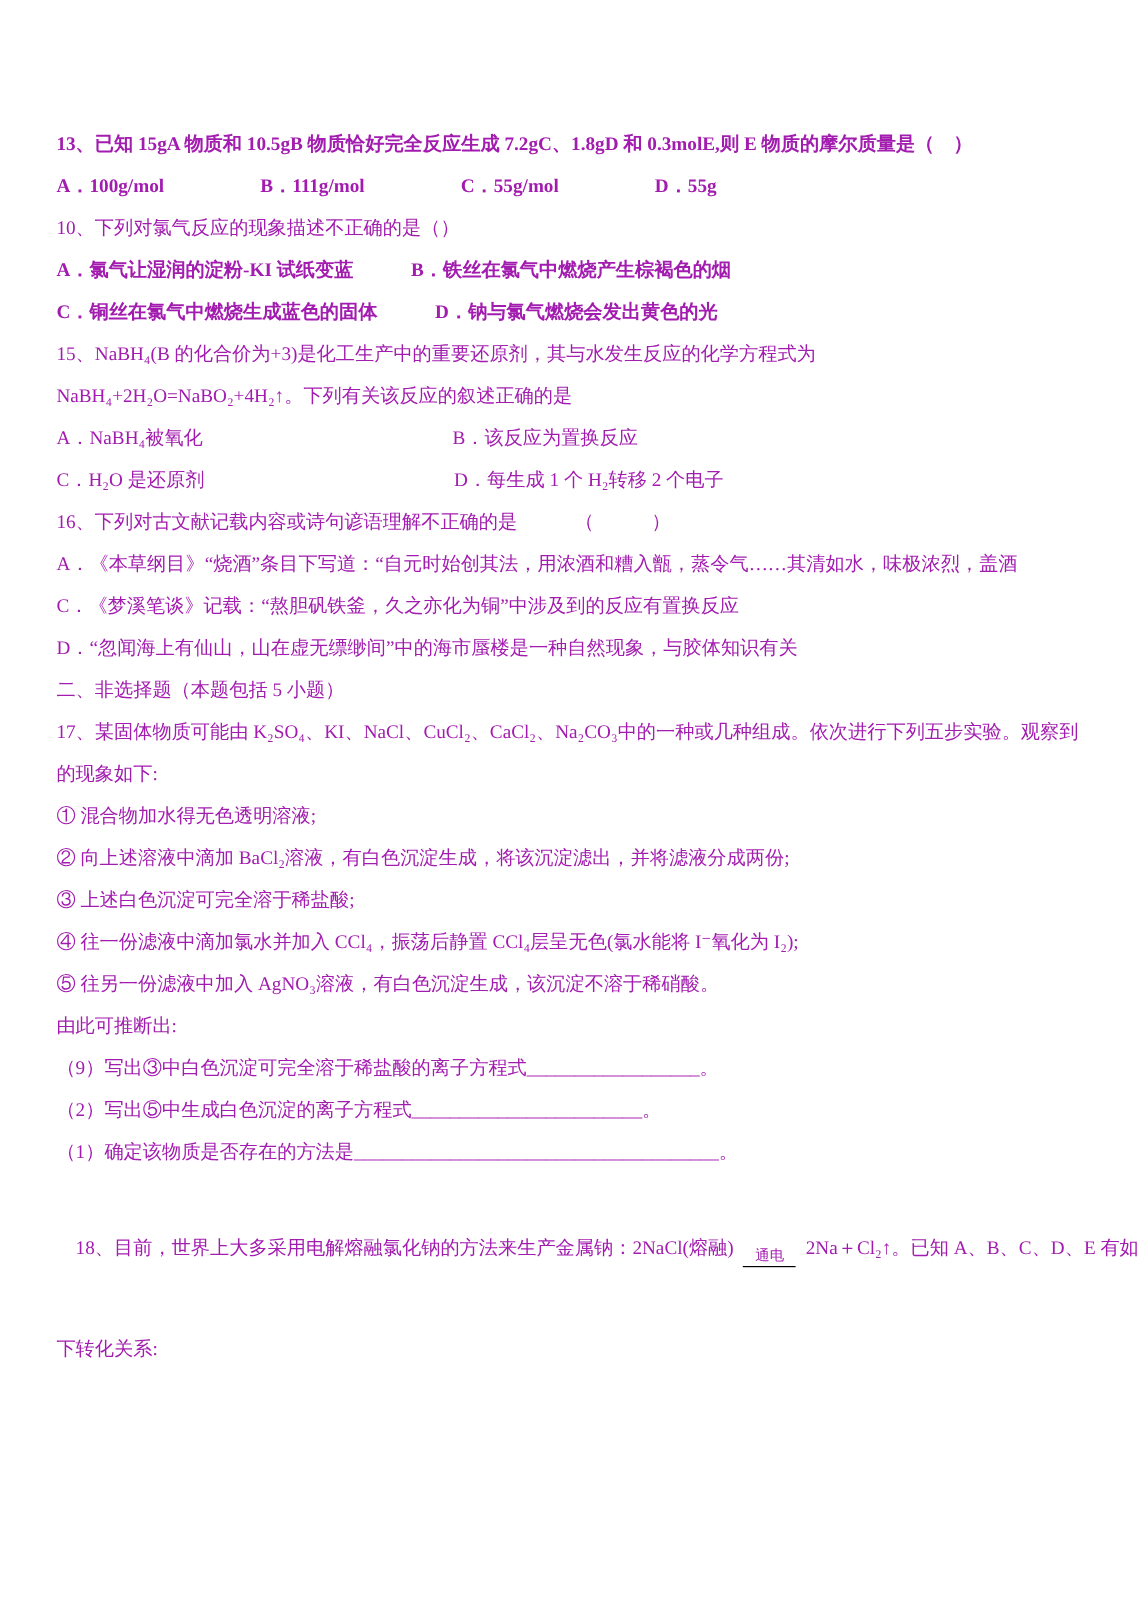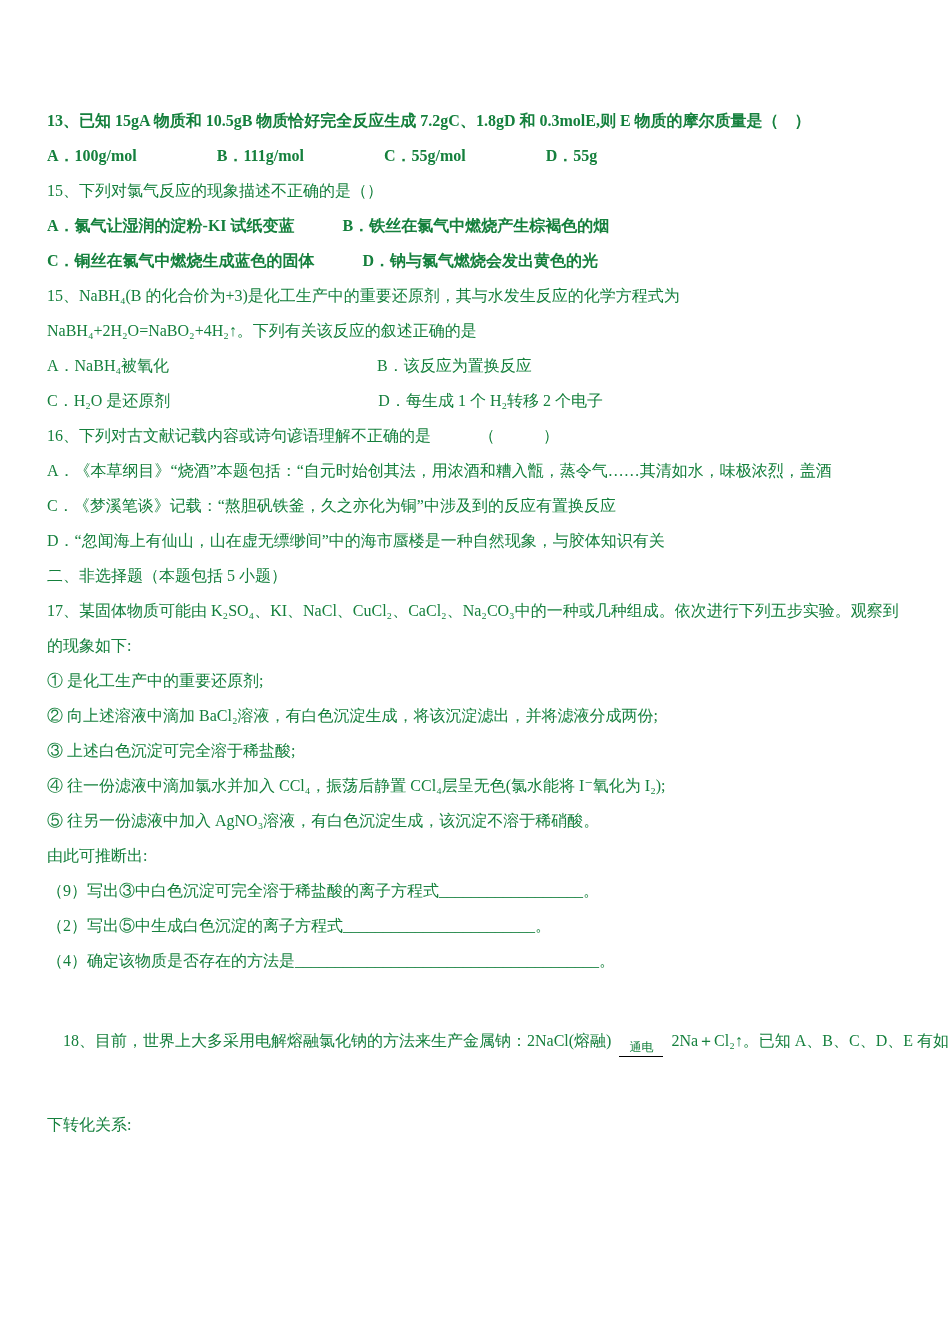--- a/index.html
+++ b/index.html
@@ -6,21 +6,21 @@
   .page {
     position:relative;
     width:950px;
     height:1344px;
     margin:0 auto;
     background:#ffffff;
     box-sizing:border-box;
     padding:103px 47px 0 47px;
     font-family:"Liberation Serif","DejaVu Serif",serif;
     font-size:16px;
-    color:#15803d;
+    color:#a21caf;
     overflow:hidden;
   }
   .line {
     line-height:35px;
     white-space:pre;
     min-height:35px;
   }
   .bold { font-weight:bold; }
   .mt10 { margin-top:10px; }
   .mt14 { margin-top:14px; }
@@ -38,42 +38,42 @@
     border-bottom:1.5px solid #000000;
   }
 </style>
 </head>
 <body>
 
 <div class="page">
 
   <div class="line bold">13、已知 15gA 物质和 10.5gB 物质恰好完全反应生成 7.2gC、1.8gD 和 0.3molE,则 E 物质的摩尔质量是（　）</div>
   <div class="line bold">A．100g/mol　　　　　B．111g/mol　　　　　C．55g/mol　　　　　D．55g</div>
-  <div class="line">15、下列对氯气反应的现象描述不正确的是（）</div>
+  <div class="line">10、下列对氯气反应的现象描述不正确的是（）</div>
   <div class="line bold">A．氯气让湿润的淀粉-KI 试纸变蓝　　　B．铁丝在氯气中燃烧产生棕褐色的烟</div>
   <div class="line bold">C．铜丝在氯气中燃烧生成蓝色的固体　　　D．钠与氯气燃烧会发出黄色的光</div>
   <div class="line">15、NaBH₄(B 的化合价为+3)是化工生产中的重要还原剂，其与水发生反应的化学方程式为</div>
   <div class="line">NaBH₄+2H₂O=NaBO₂+4H₂↑。下列有关该反应的叙述正确的是</div>
   <div class="line">A．NaBH₄被氧化　　　　　　　　　　　　　B．该反应为置换反应</div>
   <div class="line">C．H₂O 是还原剂　　　　　　　　　　　　　D．每生成 1 个 H₂转移 2 个电子</div>
   <div class="line">16、下列对古文献记载内容或诗句谚语理解不正确的是　　　（　　　）</div>
-  <div class="line">A．《本草纲目》“烧酒”本题包括：“自元时始创其法，用浓酒和糟入甑，蒸令气……其清如水，味极浓烈，盖酒</div>
+  <div class="line">A．《本草纲目》“烧酒”条目下写道：“自元时始创其法，用浓酒和糟入甑，蒸令气……其清如水，味极浓烈，盖酒</div>
   <div class="line">C．《梦溪笔谈》记载：“熬胆矾铁釜，久之亦化为铜”中涉及到的反应有置换反应</div>
   <div class="line">D．“忽闻海上有仙山，山在虚无缥缈间”中的海市蜃楼是一种自然现象，与胶体知识有关</div>
   <div class="line">二、非选择题（本题包括 5 小题）</div>
   <div class="line">17、某固体物质可能由 K₂SO₄、KI、NaCl、CuCl₂、CaCl₂、Na₂CO₃中的一种或几种组成。依次进行下列五步实验。观察到</div>
   <div class="line">的现象如下:</div>
-  <div class="line">① 是化工生产中的重要还原剂;</div>
+  <div class="line">① 混合物加水得无色透明溶液;</div>
   <div class="line">② 向上述溶液中滴加 BaCl₂溶液，有白色沉淀生成，将该沉淀滤出，并将滤液分成两份;</div>
   <div class="line">③ 上述白色沉淀可完全溶于稀盐酸;</div>
   <div class="line">④ 往一份滤液中滴加氯水并加入 CCl₄，振荡后静置 CCl₄层呈无色(氯水能将 I⁻氧化为 I₂);</div>
   <div class="line">⑤ 往另一份滤液中加入 AgNO₃溶液，有白色沉淀生成，该沉淀不溶于稀硝酸。</div>
   <div class="line">由此可推断出:</div>
   <div class="line">（9）写出③中白色沉淀可完全溶于稀盐酸的离子方程式__________________。</div>
   <div class="line">（2）写出⑤中生成白色沉淀的离子方程式________________________。</div>
-  <div class="line">（4）确定该物质是否存在的方法是______________________________________。</div>
+  <div class="line">（1）确定该物质是否存在的方法是______________________________________。</div>
 
   <div class="line mt10">
     <span>18、目前，世界上大多采用电解熔融氯化钠的方法来生产金属钠：2NaCl(熔融) </span><span class="cond"><span class="cond-label">通电</span></span><span> 2Na＋Cl₂↑。已知 A、B、C、D、E 有如</span>
   </div>
   <div class="line mt14">下转化关系:</div>
 
 </div>
 
 </body></html>

